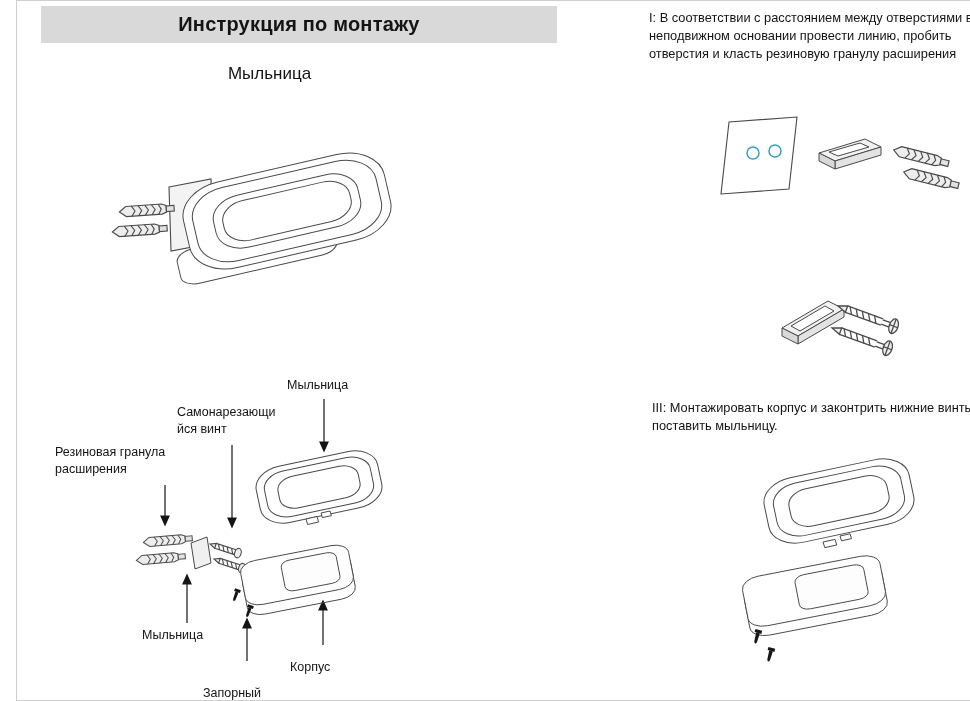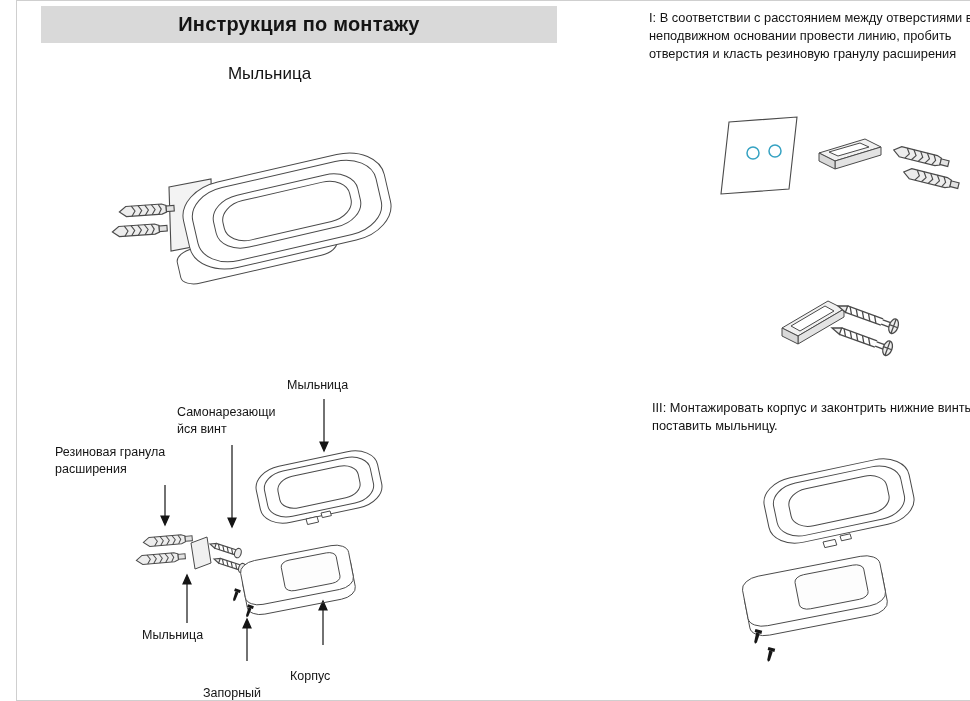--- a/index.html
+++ b/index.html
@@ -114,21 +114,21 @@
     </svg>
 
     <div class="part-label center" style="left:240px;top:4px;width:80px">Мыльница</div>
     <div class="part-label center" style="left:130px;top:31px;width:110px">Самонарезающи
 йся винт</div>
     <div class="part-label" style="left:8px;top:71px;width:130px">Резиновая гранула
 расширения</div>
     <div class="part-label center" style="left:95px;top:254px;width:90px">Мыльница</div>
     <div class="part-label center" style="left:156px;top:312px;width:90px">Запорный
 винт</div>
-    <div class="part-label center" style="left:243px;top:295px;width:70px">Корпус</div>
+    <div class="part-label center" style="left:243px;top:286px;width:70px">Корпус</div>
   </div>
 
   <div class="step-text center" style="left:632px;top:8px;width:336px">I: В соответствии с расстоянием между отверстиями в неподвижном основании провести линию, пробить отверстия и класть резиновую гранулу расширения</div>
   <svg class="abs" style="left:690px;top:108px" width="275" height="110" viewBox="0 0 275 110">
     <g>
       <path d="M22,13 L90,8 L82,80 L14,85 Z" stroke="#4a4a4a" stroke-width="1.1" fill="#fff"></path>
       <circle cx="46" cy="44" r="6" stroke="#35a2c2" stroke-width="1.5" fill="none"></circle>
       <circle cx="68" cy="42" r="6" stroke="#35a2c2" stroke-width="1.5" fill="none"></circle>
     </g>
     <g stroke="#4a4a4a" stroke-width="1">

